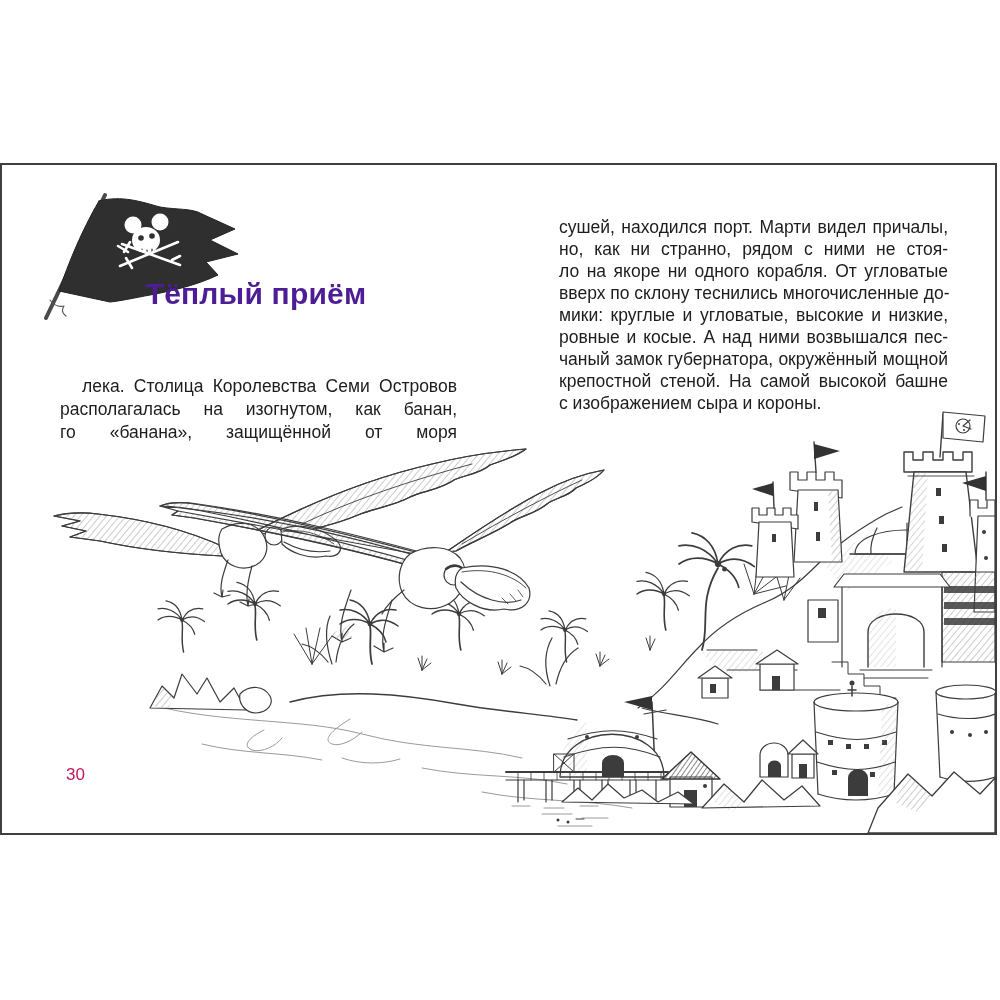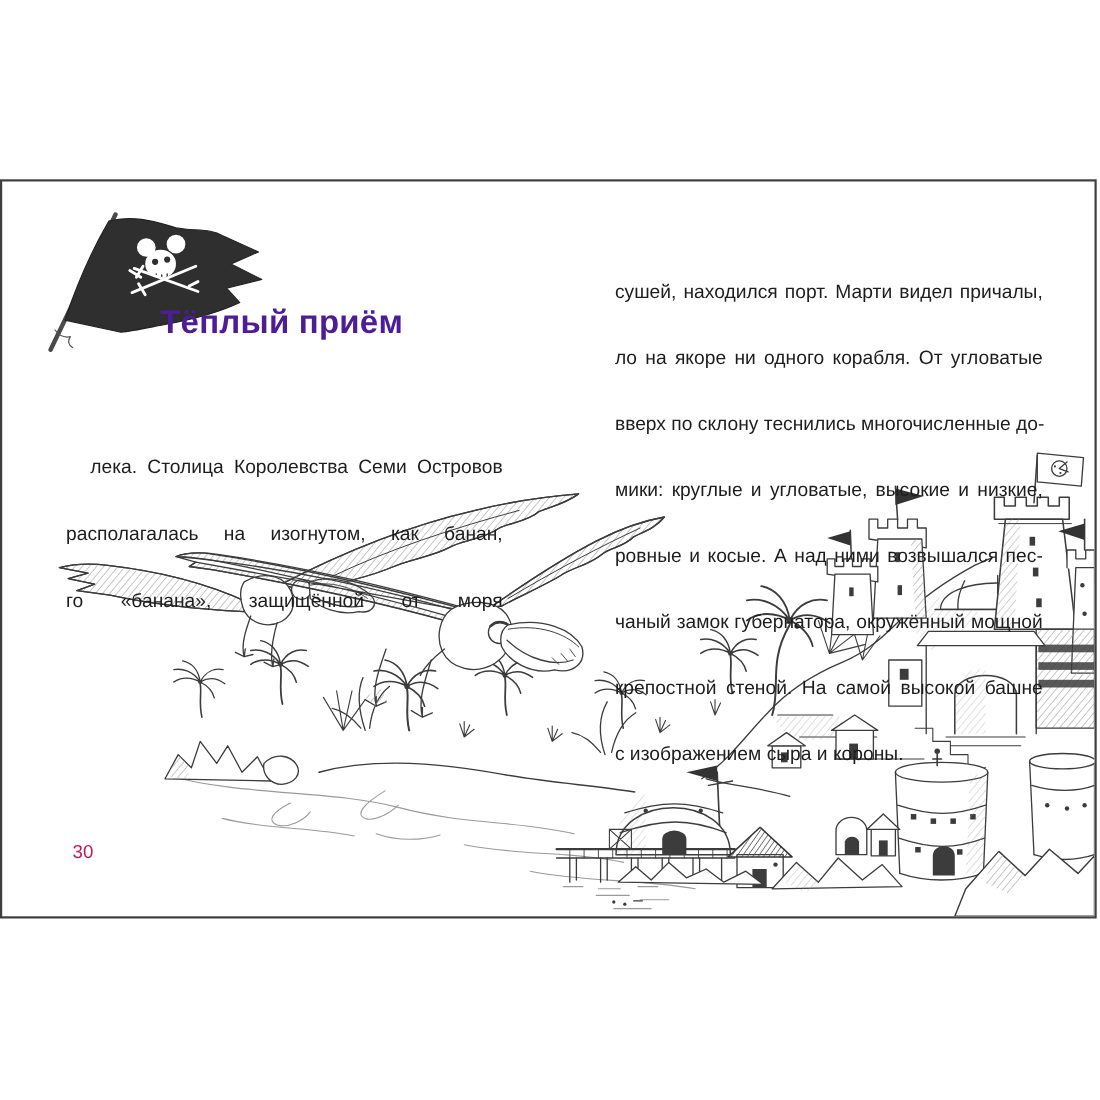--- a/index.html
+++ b/index.html
@@ -12,21 +12,21 @@
     border:2px solid #3f3f3f;box-sizing:border-box;background:#fff;overflow:hidden;
   }
   .scene{position:absolute;left:0;top:0;width:993px;height:668px;}
   .title{
     position:absolute;left:56px;top:112px;width:396px;margin:0;
     text-align:center;font-size:30px;font-weight:bold;letter-spacing:.2px;color:#4c1d95;
   }
   .col{position:absolute;font-size:17.5px;color:#1d1d1d;}
   .tline{
     display:block;width:397px;height:23px;line-height:23px;
-    text-align:justify;text-align-last:justify;white-space:nowrap;margin-top:38px;
+    text-align:justify;text-align-last:justify;white-space:nowrap;
   }
   .left-col{left:58px;top:210px;}
   .left-col .tline:first-child{text-indent:22px;}
   .left-col .tline:nth-child(4),
   .left-col .tline:nth-child(5){width:334px;}
   .right-col{left:557px;top:51px;}
   .right-col .tline{width:389px;height:22px;line-height:22px;}
   .right-col .tline:last-child{text-align-last:left;}
   .pagenum{position:absolute;left:64px;top:600px;font-size:17px;color:#be185d;}
 </style>
@@ -312,20 +312,21 @@
   <h1 class="title">Тёплый приём</h1>
 
   <div class="col left-col">
       <div class="tline">лека. Столица Королевства Семи Островов</div>
       <div class="tline">располагалась на изогнутом, как банан,</div>
       <div class="tline">го «банана», защищённой от моря</div>
     </div>
 
   <div class="col right-col">
       <div class="tline">сушей, находился порт. Марти видел причалы,</div>
+      <div class="tline">но, как ни странно, рядом с ними не стоя-</div>
       <div class="tline">ло на якоре ни одного корабля. От угловатые</div>
       <div class="tline">вверх по склону теснились многочисленные до-</div>
       <div class="tline">мики: круглые и угловатые, высокие и низкие,</div>
       <div class="tline">ровные и косые. А над ними возвышался пес-</div>
       <div class="tline">чаный замок губернатора, окружённый мощной</div>
       <div class="tline">крепостной стеной. На самой высокой башне</div>
       <div class="tline">с изображением сыра и короны.</div>
     </div>
 
   <div class="pagenum">30</div>

